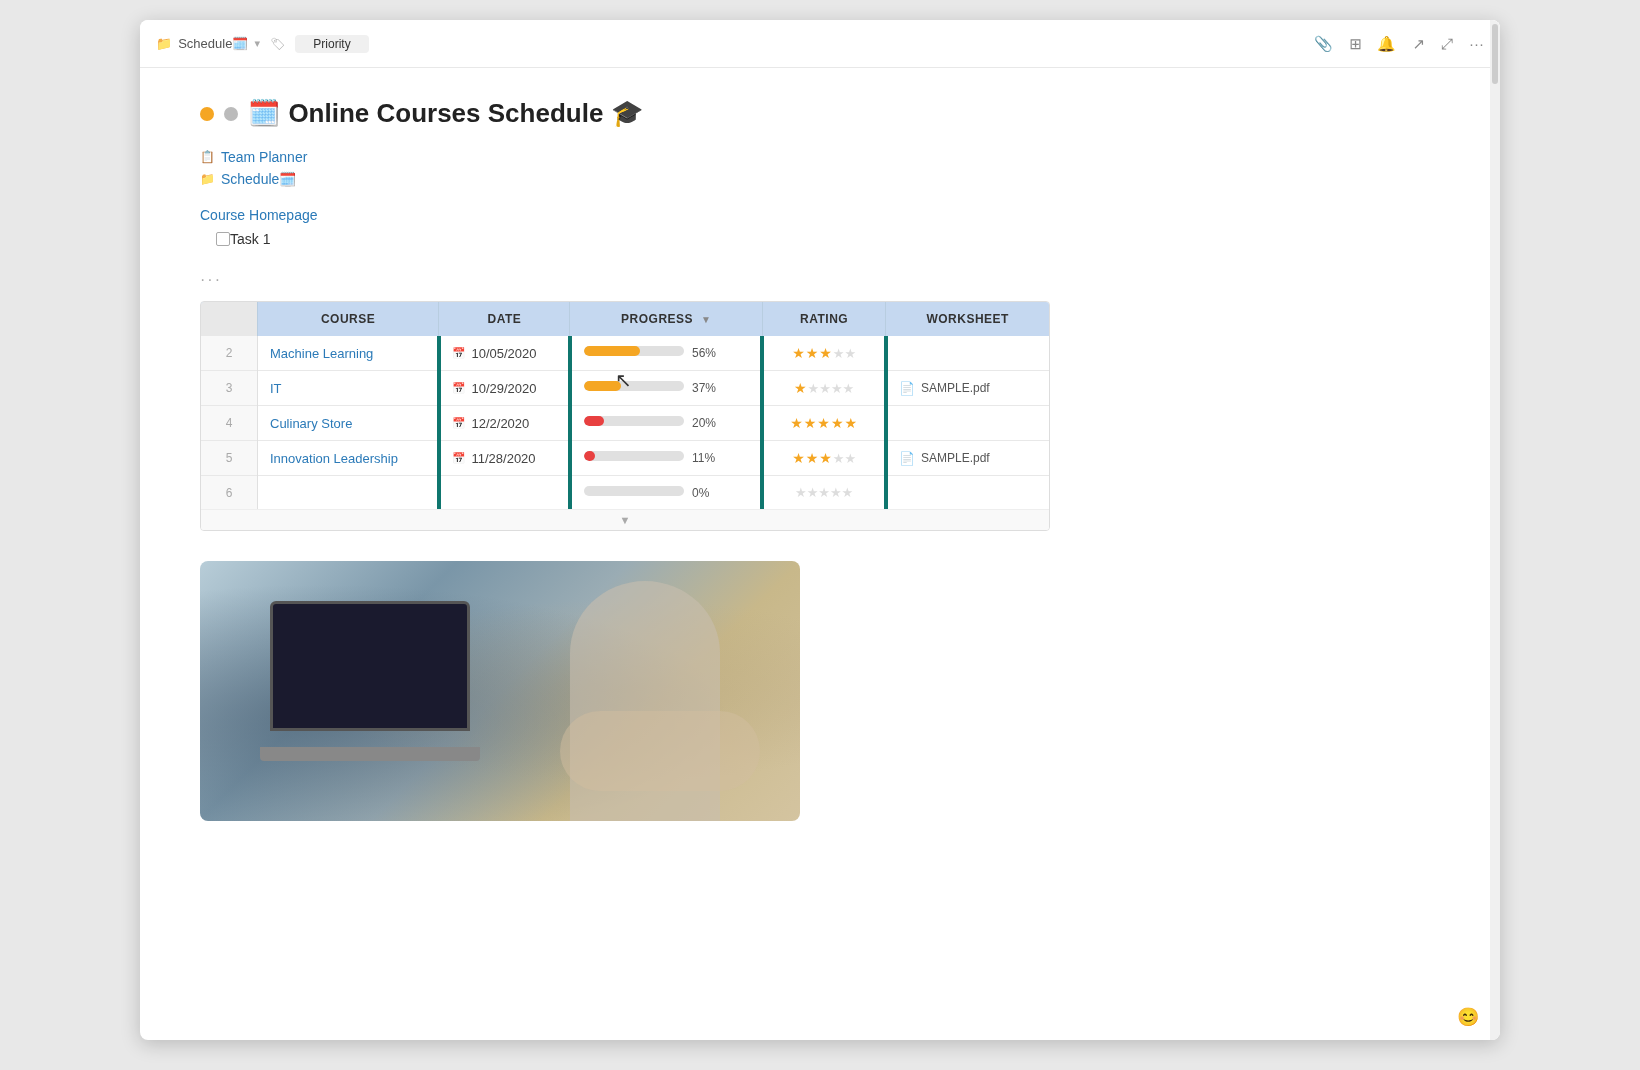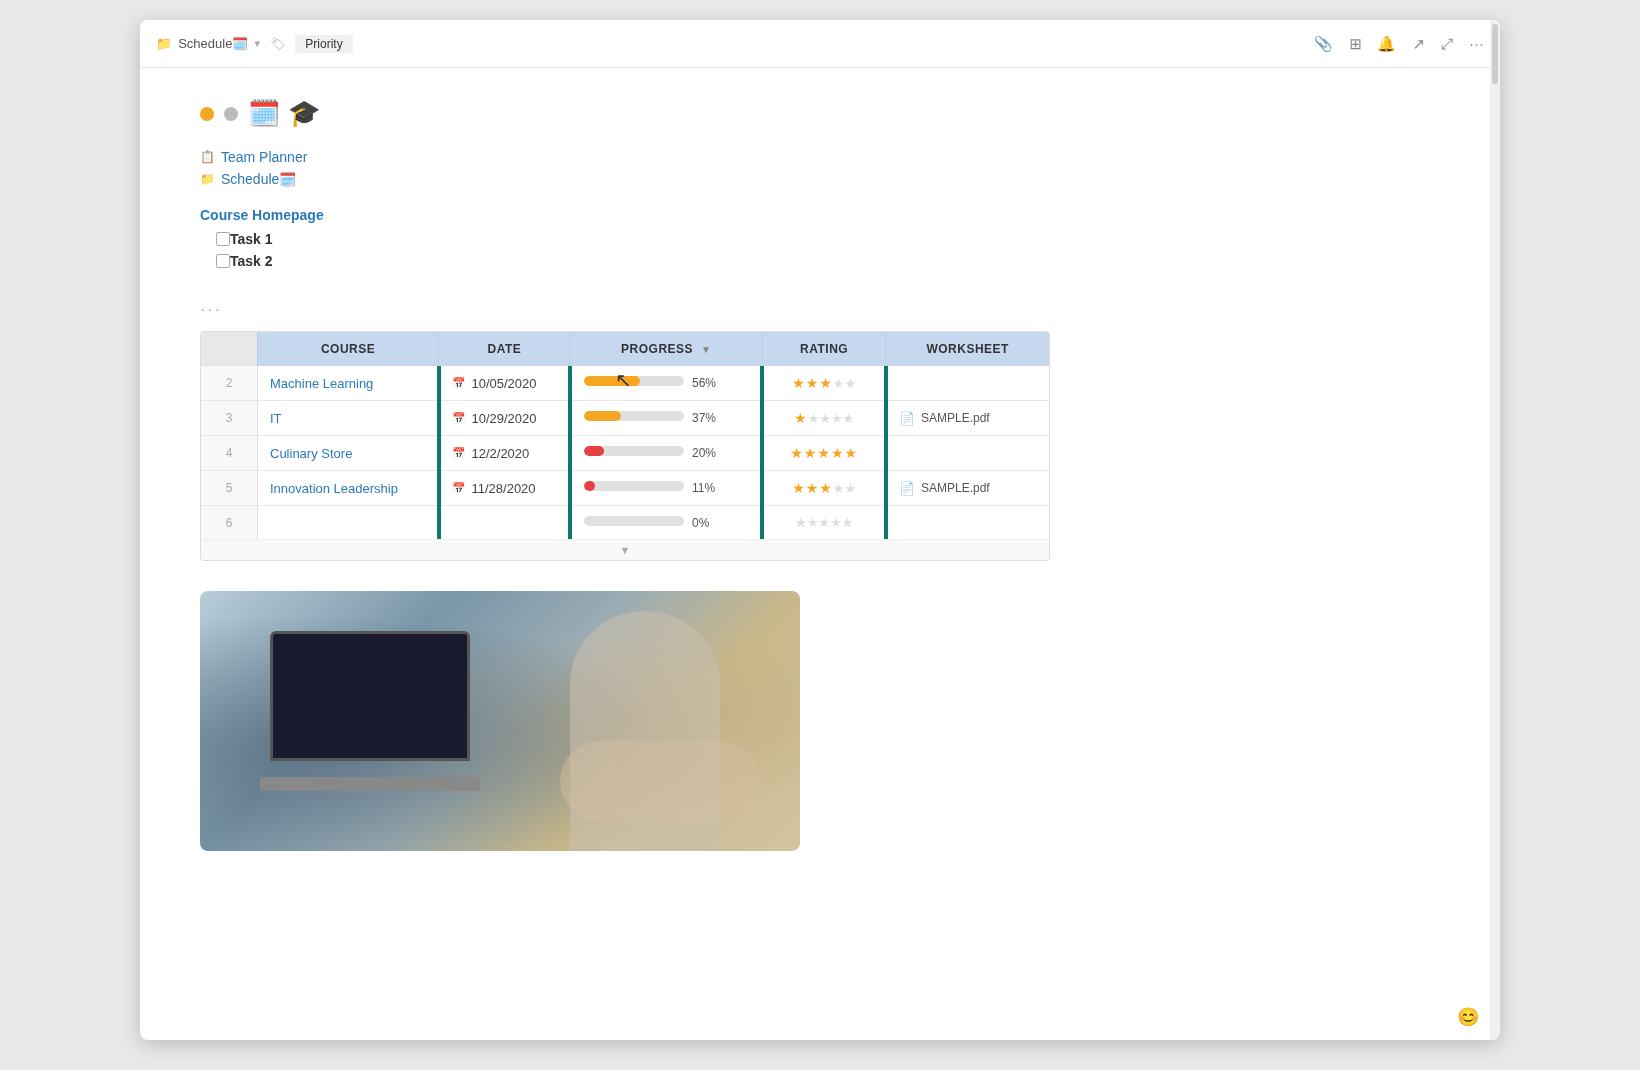--- a/index.html
+++ b/index.html
@@ -47,21 +47,21 @@
       gap: 6px;
       font-size: 13px;
       color: #555;
     }
     .folder-icon { color: #888; font-size: 13px; }
     .breadcrumb-text { color: #555; font-size: 13px; font-weight: 500; }
     .breadcrumb-arrow { color: #aaa; font-size: 11px; }
     .priority-tag {
       background: #f0f0f0;
       border-radius: 4px;
-      padding: 2px 10px;
+      padding: 2px 18px;
       font-size: 12px;
       color: #333;
       font-weight: 500;
     }
     .titlebar-right {
       display: flex;
       align-items: center;
       gap: 16px;
       color: #888;
     }
@@ -126,21 +126,21 @@
       gap: 6px;
       color: #2b7ab8;
       font-size: 14px;
       cursor: pointer;
       margin-bottom: 6px;
       text-decoration: none;
     }
     .link-icon { font-size: 12px; color: #2b7ab8; }
 
     
-    .tasks-section { margin-bottom: 32px; font-weight: bold; }
+    .tasks-section { margin-bottom: 24px; }
     .task-title {
       color: #2b7ab8;
       font-size: 14px;
       cursor: pointer;
       margin-bottom: 8px;
     }
     .task-item {
       display: flex;
       align-items: center;
       margin-bottom: 6px;
@@ -401,20 +401,21 @@
     </div>
   </div>
 
   <div class="content">
 
     <div class="page-title">
       <span class="dot-orange"></span>
       <span class="dot-gray"></span>
       <h1>
         <span>🗓️</span>
+        <span>Online Courses Schedule</span>
         <span>🎓</span>
       </h1>
     </div>
 
 
     <div class="links-section">
       <a class="link-item">
         <span class="link-icon">📋</span>
         <span>Team Planner</span>
       </a>
@@ -422,24 +423,20 @@
         <span class="link-icon">📁</span>
         <span>Schedule🗓️</span>
       </a>
     </div>
 
     <div class="tasks-section">
       <div class="task-title">Course Homepage</div>
       <div class="task-item">
         <div class="task-checkbox"></div>
         <span>Task 1</span>
-      </div>
-      <div class="task-item">
-        <div class="task-checkbox"></div>
-        <span>Task 2</span>
       </div>
     </div>
 
     <div class="dots-menu">···</div>
 
     <div class="cursor-pointer">↖</div>
 
     <div class="table-container">
       <table>
         <thead>

